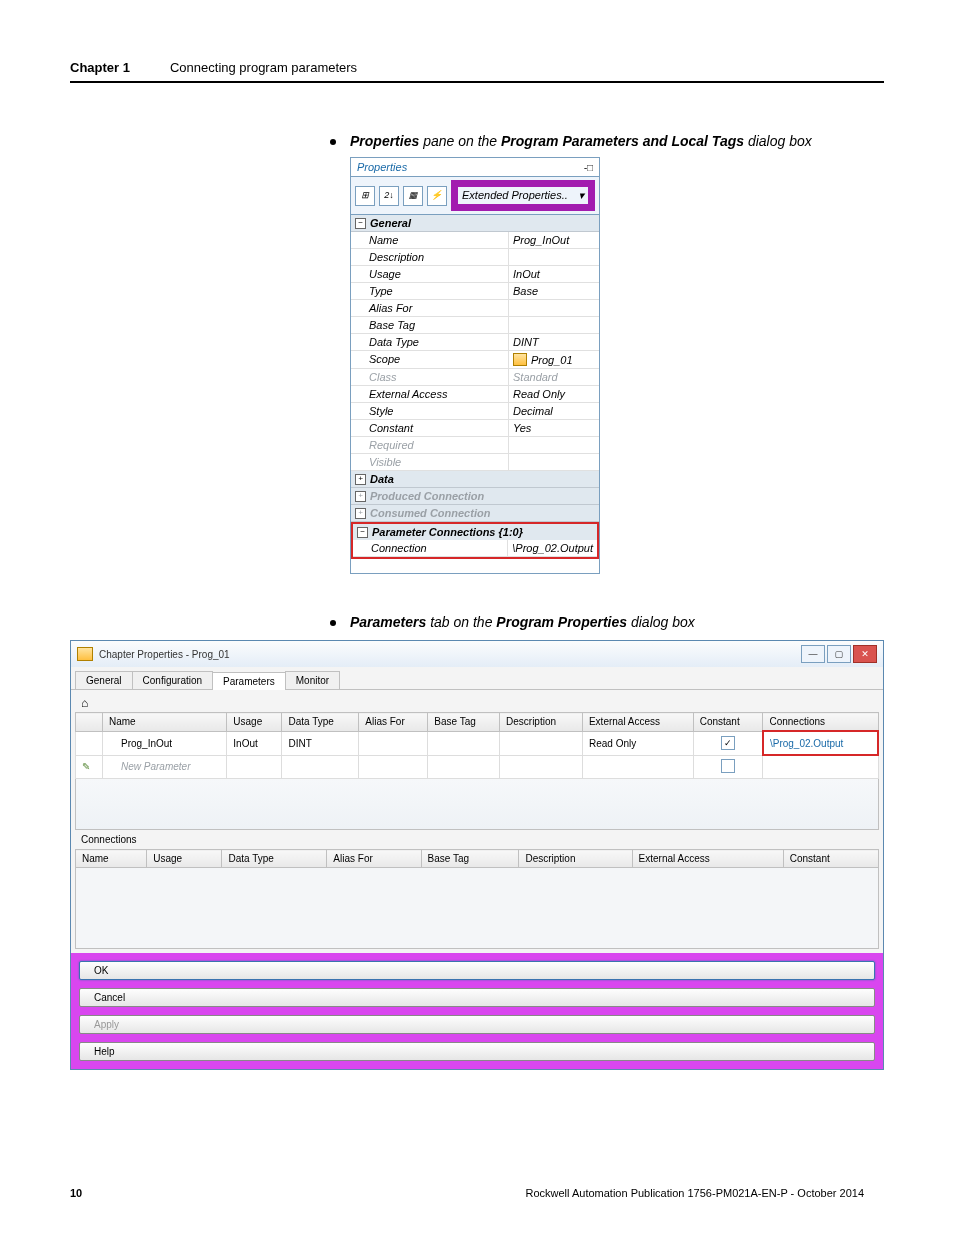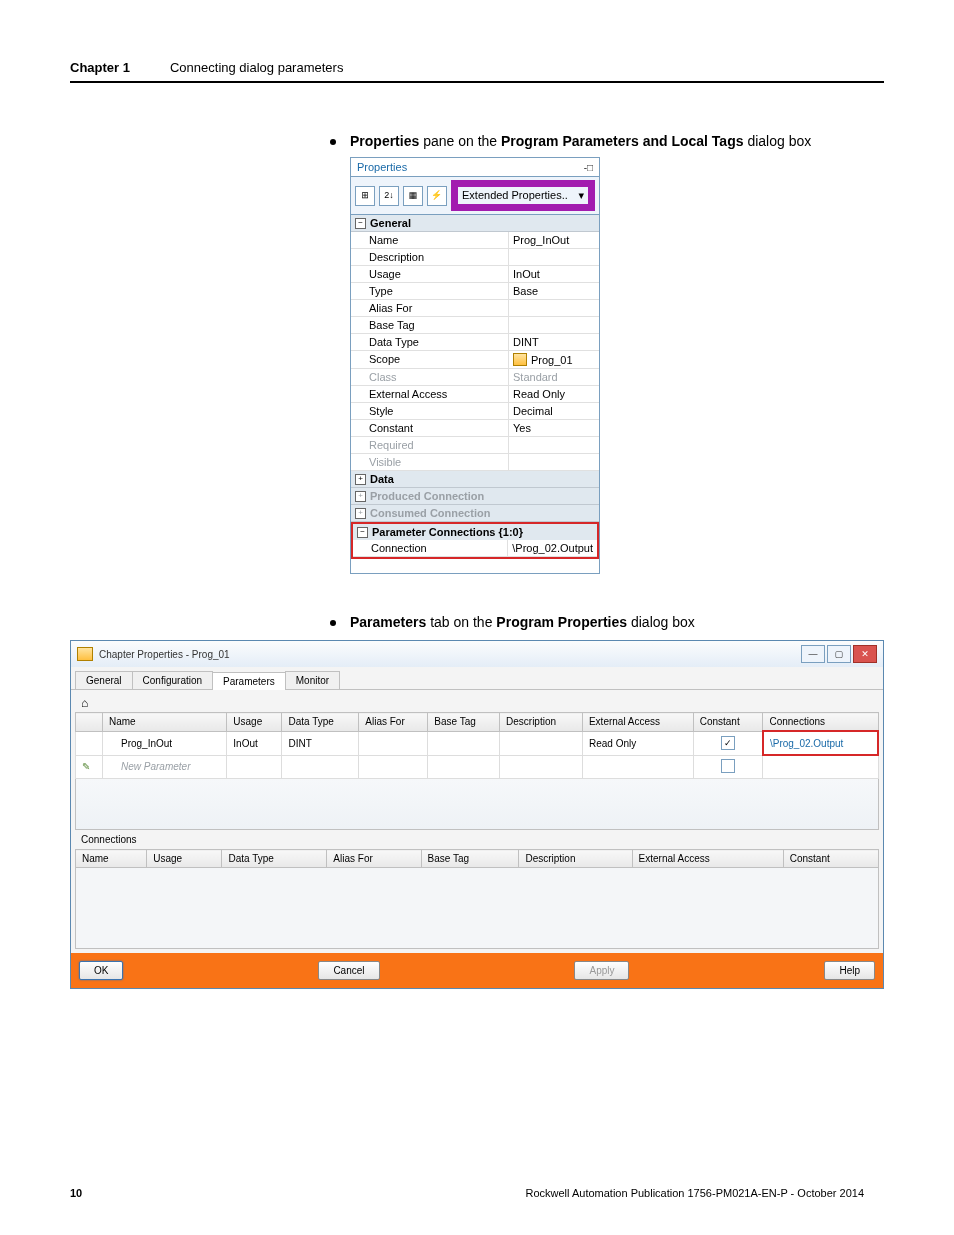--- a/index.html
+++ b/index.html
@@ -27,20 +27,21 @@
     font-weight: bold;
     font-size: 13px;
     margin-right: 40px;
     text-align: right;
   }
   .chapter-title {
     font-size: 13px;
   }
   .content-col {
     margin-left: 260px;
+    font-style: italic;
   }
   .bullet-row {
     display: flex;
     margin-bottom: 8px;
     font-size: 14px;
   }
   .bullet-dot {
     width: 6px;
     height: 6px;
     background: #000;
@@ -259,24 +260,25 @@
   }
   .pp-blank2 {
     height: 80px;
     background:#f4f6f8;
     border:1px solid #c0c0c0;
     border-top:none;
   }
 
   .pp-footer {
     display:flex;
-    justify-content:space-between;
+    justify-content:flex-start;
     gap:8px;
     padding: 8px;
-    background:#f97316;
+    background:#d946ef;
+    flex-direction:column;
   }
   .btn {
     border:1px solid #888;
     background: linear-gradient(#fefefe,#e6e6e6);
     padding: 3px 14px;
     font-size:10px;
     border-radius: 2px;
   }
   .btn.default { border:1px solid #3b73af; box-shadow: 0 0 2px #3b73af; }
   .btn.disabled { color:#999; }
@@ -293,21 +295,21 @@
   .page-footer .pg { font-weight: bold; }
   .page-footer .pub { text-align:right; flex:1; }
 </style>
 </head>
 <body>
 
 <div class="page">
 
   <div class="header-row">
     <span class="chapter-label">Chapter 1</span>
-    <span class="chapter-title">Connecting dialog parameters</span>
+    <span class="chapter-title">Connecting program parameters</span>
   </div>
 
   <div class="content-col">
 
     <div class="bullet-row">
       <div class="bullet-dot"></div>
       <div class="bullet-text">
         <b>Properties</b><span> pane on the </span><b>Program Parameters and Local Tags</b><span> dialog box</span>
       </div>
     </div>

